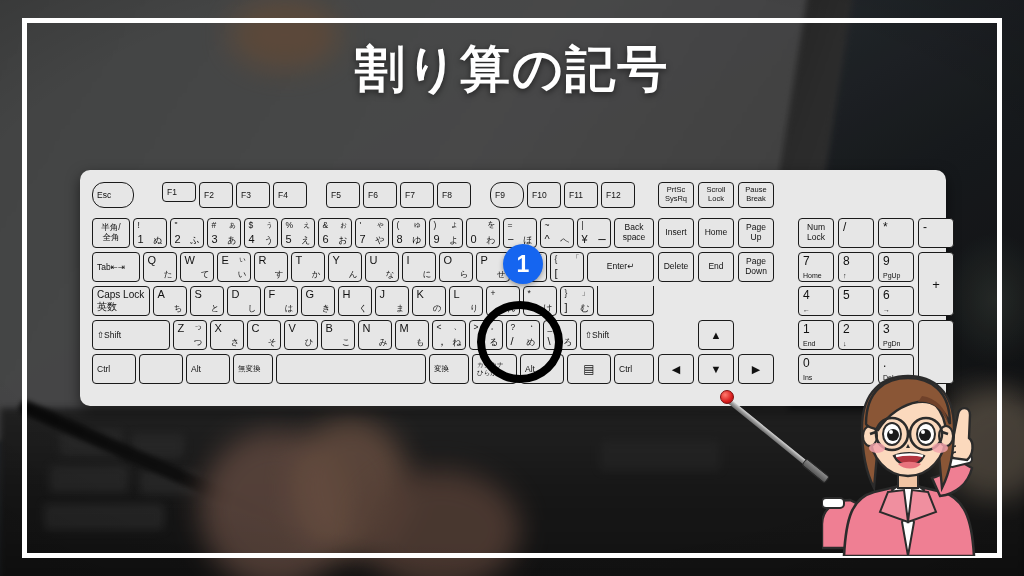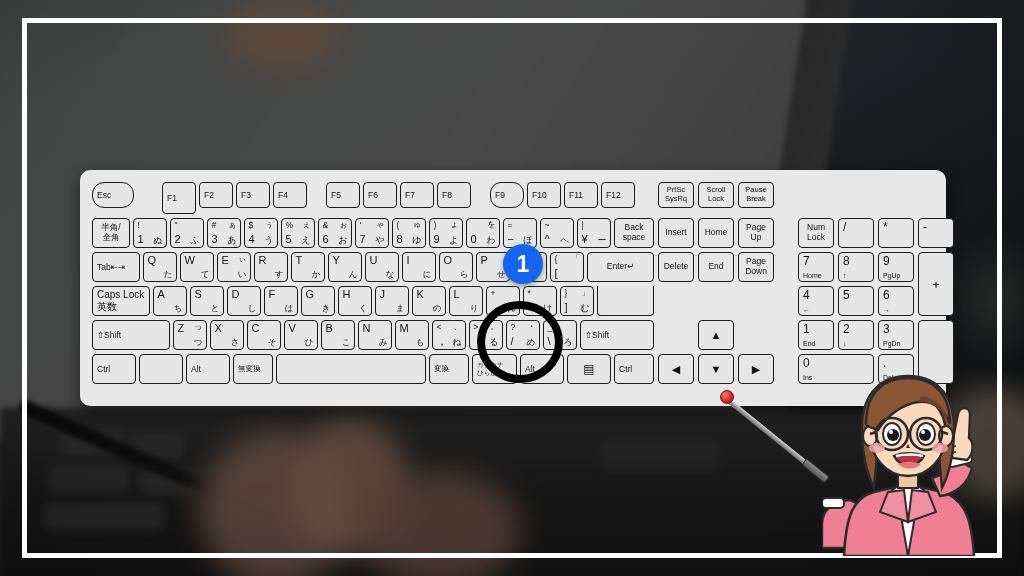--- a/index.html
+++ b/index.html
@@ -215,28 +215,29 @@
     <div class="hand-blur" style="left:290px; top:418px; width:120px; height:140px; background:#735748;"></div>
     <div class="hand-blur" style="left:360px; top:470px; width:160px; height:120px; background:#5e463c;"></div>
     <div class="hand-blur" style="left:230px; top:0px;   width:110px; height:70px;  background:#6d5440;"></div>
     <div class="hand-blur" style="left:940px; top:390px; width:110px; height:110px; background:#5c5347;"></div>
     <div class="darken"></div>
     <div class="vignette"></div>
   </div>
 
   <div class="frame"></div>
 
+  <div class="title">割り算の記号</div>
 
   <div class="keyboard">
     <div class="kb-inner">
 
       <div class="key" style="left:12px;  top:12px; width:42px; height:26px;border-radius:12px;">
           <span class="lft-small">Esc</span>
         </div>
-      <div class="key" style="left:82px;  top:12px; width:34px; height:32px;">
+      <div class="key" style="left:82px;  top:12px; width:34px; height:20px;">
           <span class="lft-small">F1</span>
         </div>
       <div class="key" style="left:119px; top:12px; width:34px; height:26px;">
           <span class="lft-small">F2</span>
         </div>
       <div class="key" style="left:156px; top:12px; width:34px; height:26px;">
           <span class="lft-small">F3</span>
         </div>
       <div class="key" style="left:193px; top:12px; width:34px; height:26px;">
           <span class="lft-small">F4</span>

